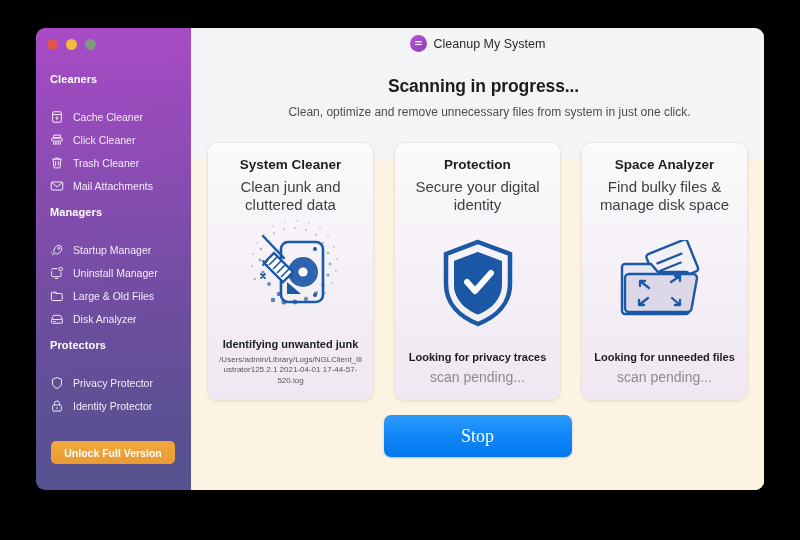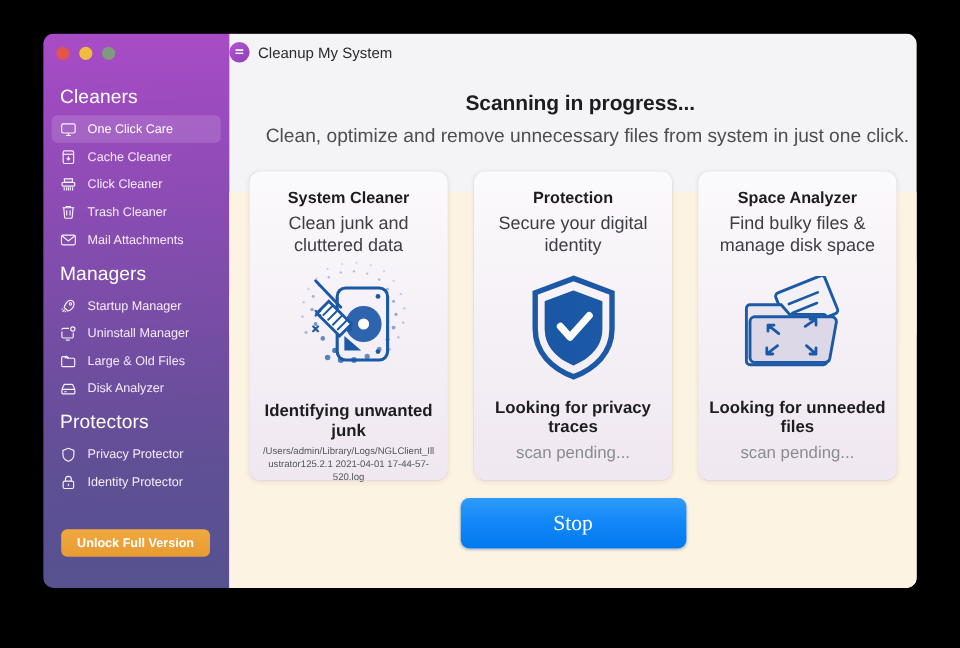--- a/index.html
+++ b/index.html
@@ -40,24 +40,24 @@
     top: 11px; left: 11px;
     display: flex; gap: 8px;
   }
   .tl { width: 11px; height: 11px; border-radius: 50%; }
   .tl.red    { background: #e3544a; }
   .tl.yellow { background: #f2bb3f; }
   .tl.green  { background: #7f9a7c; }
 
   .nav { position: absolute; top: 36px; left: 0; right: 0; }
   .nav-group-title {
-    font-size: 16px;
-    font-weight: normal;
+    font-size: 11px;
+    font-weight: bold;
     color: #ffffff;
-    padding: 9px 0 5px 14px;
+    padding: 9px 0 20px 14px;
     letter-spacing: 0.1px;
   }
   .nav-item {
     display: flex;
     align-items: center;
     gap: 9px;
     height: 23px;
     margin: 0 7px;
     padding-left: 7px;
     border-radius: 5px;
@@ -103,21 +103,21 @@
     position: absolute;
     left: 0; right: 0; bottom: 0;
     height: 330px;
     background: #fdf3e2;
   }
   #cream-wave svg { position: absolute; top: -1px; left: 0; width: 100%; display:block; }
 
   #app-title-bar {
     position: absolute;
     top: 7px; left: 0; right: 0;
-    display: flex; align-items: center; justify-content: flex-start;
+    display: flex; align-items: center; justify-content: center;
     gap: 7px;
     z-index: 5;
   }
   #brand-mark {
     width: 17px; height: 17px; border-radius: 50%;
     background: linear-gradient(145deg,#b455d4,#8f3fb5);
     display:flex; align-items:center; justify-content:center;
   }
   #app-title-text {
     font-size: 12.5px;
@@ -130,21 +130,21 @@
   }
   #headline h1 {
     font-size: 17.5px;
     font-weight: bold;
     color: #1d1d1f;
     letter-spacing: -0.1px;
     padding-left: 12px;
   }
   #headline p {
     margin-top: 8px;
-    font-size: 16px;
+    font-size: 12px;
     color: #4e4e52;
     margin-left: 24px;
   }
 
   #cards {
     position: absolute;
     top: 115px; left: 0; right: 0;
     display: flex; justify-content: center; gap: 22px;
     z-index: 5;
   }
@@ -167,21 +167,21 @@
     font-size: 15px;
     color: #3e3e44;
     line-height: 1.2;
   }
   .card-art {
     flex: 1;
     display: flex; align-items: center; justify-content: center;
     width: 100%;
   }
   .card-status {
-    font-size: 14px;
+    font-size: 11px;
     font-weight: bold;
     color: #1d1d1f;
   }
   .card-detail {
     margin-top: 5px;
     font-size: 8px;
     color: #55555c;
     line-height: 1.35;
     word-break: break-word;
     padding: 0 2px;
@@ -214,29 +214,20 @@
     <div class="traffic-lights">
       <span class="tl red"></span>
       <span class="tl yellow"></span>
       <span class="tl green"></span>
     </div>
 
     <nav class="nav">
 
       <div class="nav-group-title">Cleaners</div>
 
-      <div class="nav-item active">
-        <span class="nav-icon">
-          <svg width="14" height="14" viewBox="0 0 16 16" fill="none" stroke="#fff" stroke-width="1.1">
-            <rect x="1.6" y="2.6" width="12.8" height="8.6" rx="1.6"></rect>
-            <path d="M5.6 13.6h4.8M8 11.2v2.4"></path>
-          </svg>
-        </span>
-        <span>One Click Care</span>
-      </div>
 
       <div class="nav-item">
         <span class="nav-icon">
           <svg width="14" height="14" viewBox="0 0 16 16" fill="none" stroke="#fff" stroke-width="1.1">
             <rect x="3" y="2" width="10" height="12" rx="1.5"></rect>
             <path d="M3 5.2h10"></path>
             <path d="M8 7.2v3.4M6.4 9l1.6 1.6L9.6 9"></path>
           </svg>
         </span>
         <span>Cache Cleaner</span>

